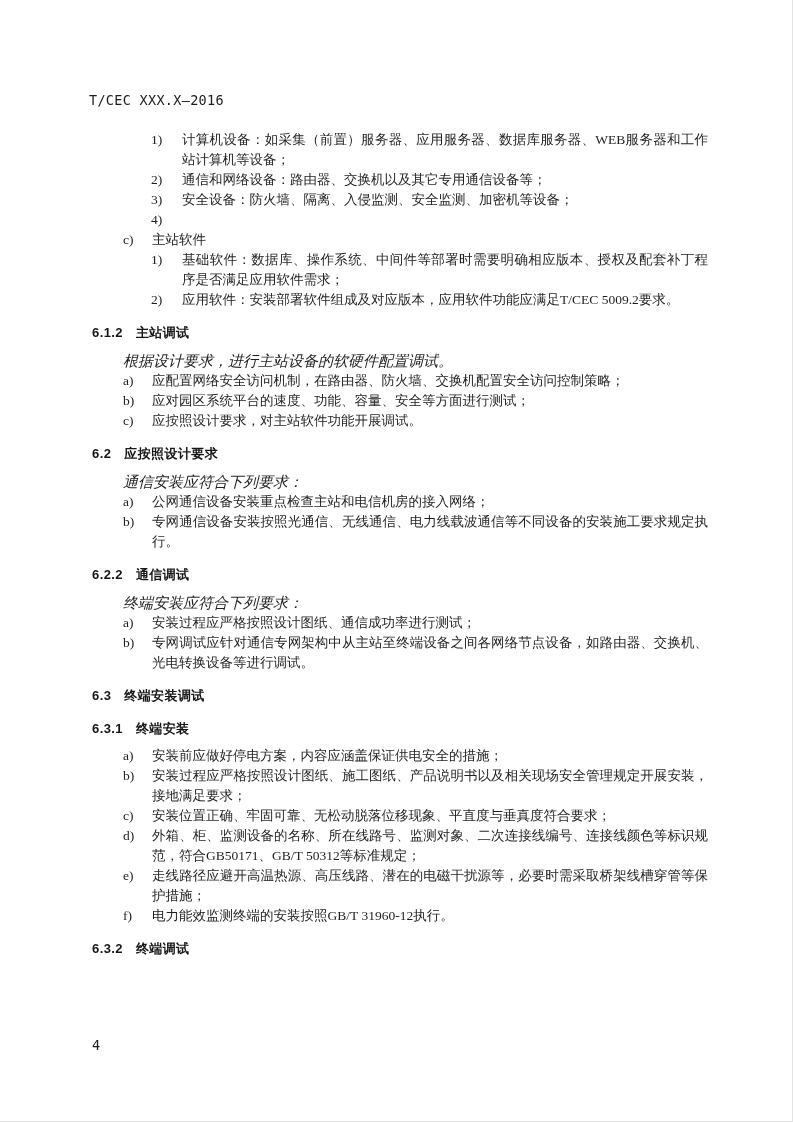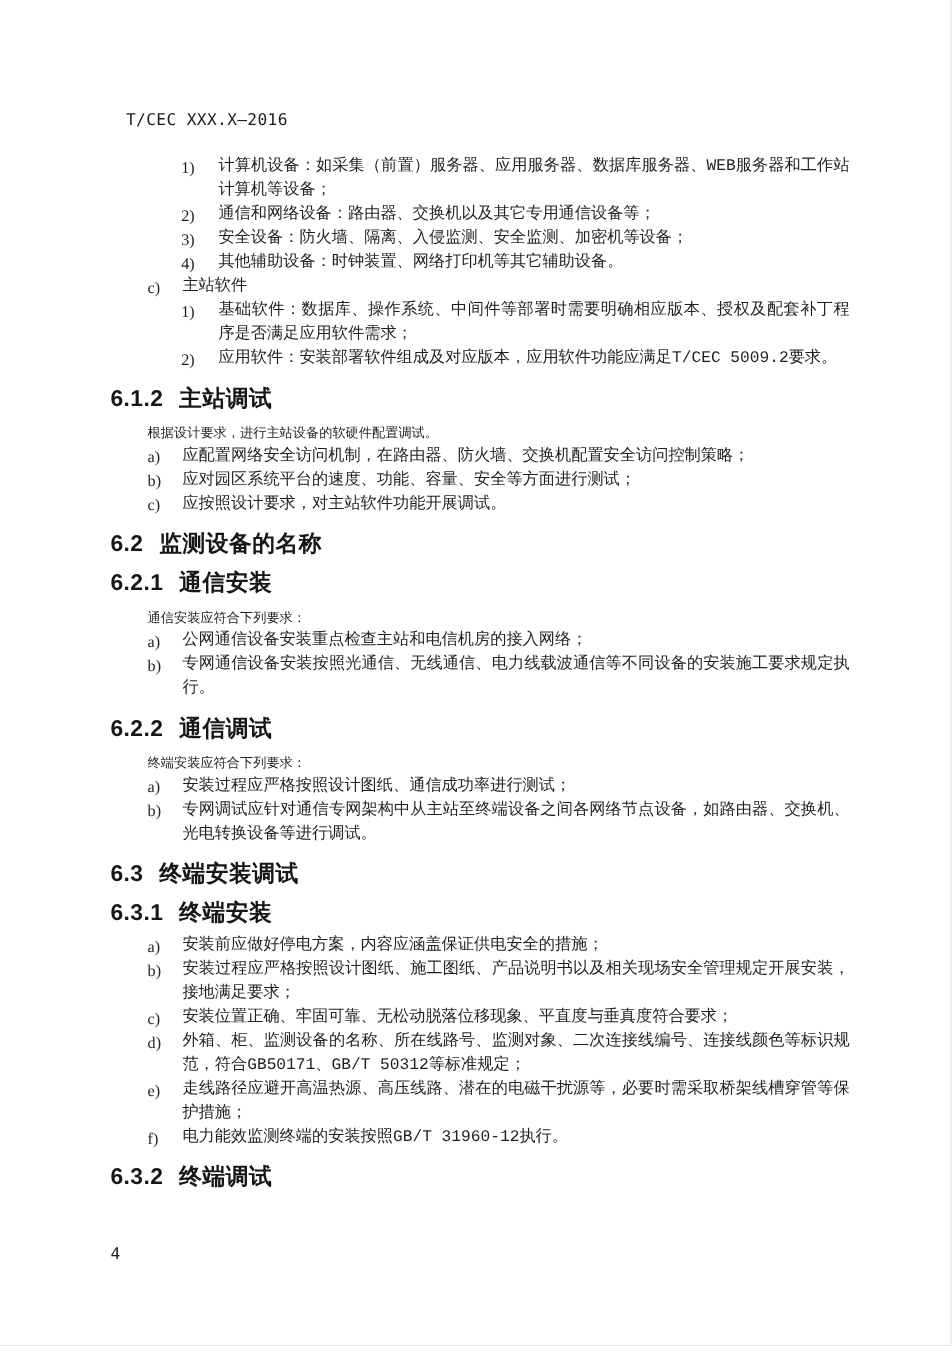--- a/index.html
+++ b/index.html
@@ -8,45 +8,45 @@
     width: 793px; height: 1122px;
     background: #ffffff;
     position: relative;
     color: #1f1f1f;
     font-family: "Liberation Serif", "DejaVu Serif", serif;
     border-right: 1px solid #e3e3e3;
     border-bottom: 1px solid #e3e3e3;
     overflow: hidden;
   }
   .doc-header {
-    position: absolute; left: 105px; top: 92px;
+    position: absolute; left: 89px; top: 92px;
     font-family: "DejaVu Sans Mono", "Liberation Mono", monospace;
     font-size: 13.5px; letter-spacing: 0.3px; color: #1c1c1c;
     white-space: nowrap;
   }
   .content {
     position: absolute; left: 92px; top: 130px; width: 616px;
   }
   .h {
     display: flex; gap: 13px;
     font-family: "Liberation Sans", "DejaVu Sans", sans-serif;
-    font-weight: 700; font-size: 19px; line-height: 20px;
+    font-weight: 700; font-size: 13px; line-height: 20px;
     margin: 13px 0 7px; color: #161616; letter-spacing: 0.4px;
   }
   .h .h-num { white-space: nowrap; }
   .para {
-    font-size: 11px; line-height: 20px;
-    margin: 8px 0 0; padding-left: 31px;
+    font-size: 15px; line-height: 20px;
+    margin: 8px 0 0; padding-left: 31px; font-style: italic;
   }
   .item { display: flex; font-size: 13.5px; line-height: 20px; }
   .item .marker { flex: 0 0 29px; }
   .item.lettered { padding-left: 31px; }
   .item.numbered { padding-left: 59px; }
   .item.numbered .marker { flex: 0 0 31px; }
-  .item .text { flex: 1; text-align: justify; font-family: Liberation Mono, monospace; }
+  .item .text { flex: 1; text-align: justify; }
   .page-number {
     position: absolute; left: 92px; top: 1037px;
     font-family: "DejaVu Sans Mono", "Liberation Mono", monospace;
     font-size: 13.5px; color: #1c1c1c;
   }
 </style>
 </head>
 <body>
 
 <div class="doc-header">T/CEC XXX.X—2016</div>
@@ -60,21 +60,20 @@
   <div class="item numbered">
     <span class="marker">2)</span>
     <span class="text">通信和网络设备：路由器、交换机以及其它专用通信设备等；</span>
   </div>
   <div class="item numbered">
     <span class="marker">3)</span>
     <span class="text">安全设备：防火墙、隔离、入侵监测、安全监测、加密机等设备；</span>
   </div>
   <div class="item numbered">
     <span class="marker">4)</span>
-    <span class="text">其他辅助设备：时钟装置、网络打印机等其它辅助设备。</span>
   </div>
   <div class="item lettered">
     <span class="marker">c)</span>
     <span class="text">主站软件</span>
   </div>
   <div class="item numbered">
     <span class="marker">1)</span>
     <span class="text">基础软件：数据库、操作系统、中间件等部署时需要明确相应版本、授权及配套补丁程序是否满足应用软件需求；</span>
   </div>
   <div class="item numbered">
@@ -97,25 +96,21 @@
     <span class="marker">b)</span>
     <span class="text">应对园区系统平台的速度、功能、容量、安全等方面进行测试；</span>
   </div>
   <div class="item lettered">
     <span class="marker">c)</span>
     <span class="text">应按照设计要求，对主站软件功能开展调试。</span>
   </div>
 
   <div class="h">
     <span class="h-num">6.2</span>
-    <span class="h-title">监测设备的名称</span>
-  </div>
-  <div class="h">
-    <span class="h-num">6.2.1</span>
-    <span class="h-title">通信安装</span>
+    <span class="h-title">应按照设计要求</span>
   </div>
 
   <div class="para">通信安装应符合下列要求：</div>
 
   <div class="item lettered">
     <span class="marker">a)</span>
     <span class="text">公网通信设备安装重点检查主站和电信机房的接入网络；</span>
   </div>
   <div class="item lettered">
     <span class="marker">b)</span>

